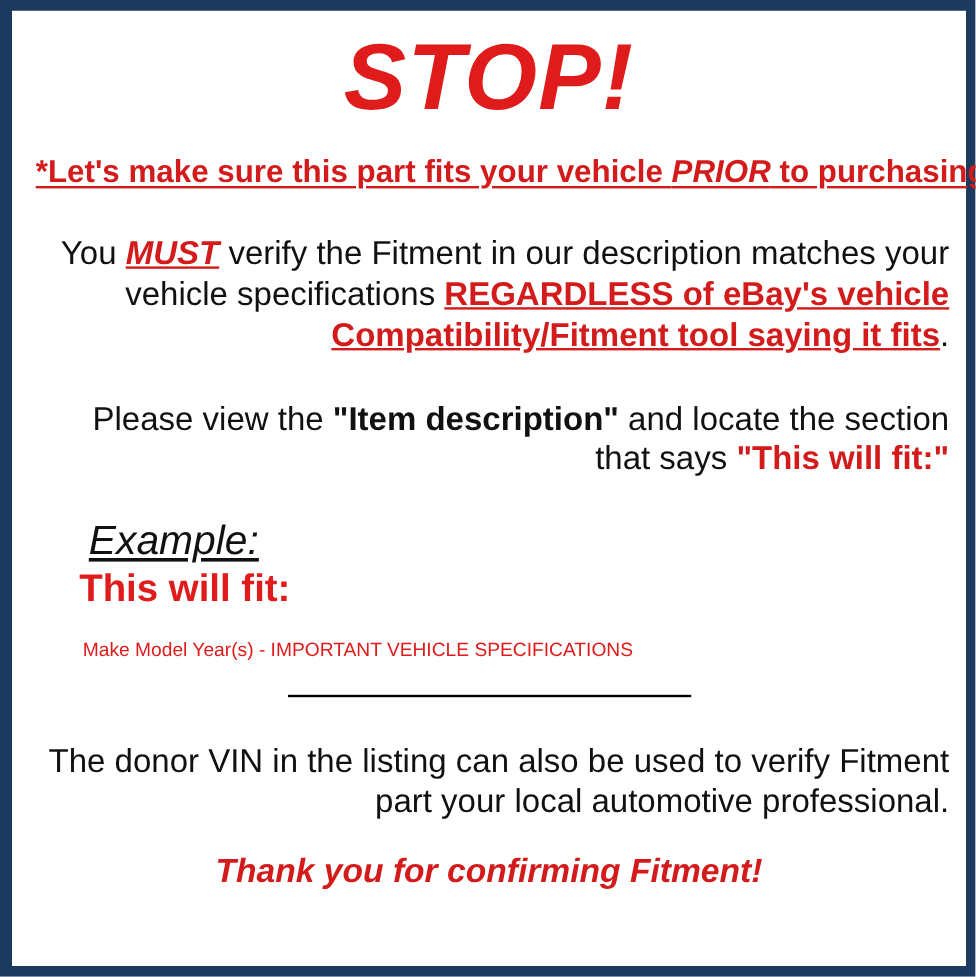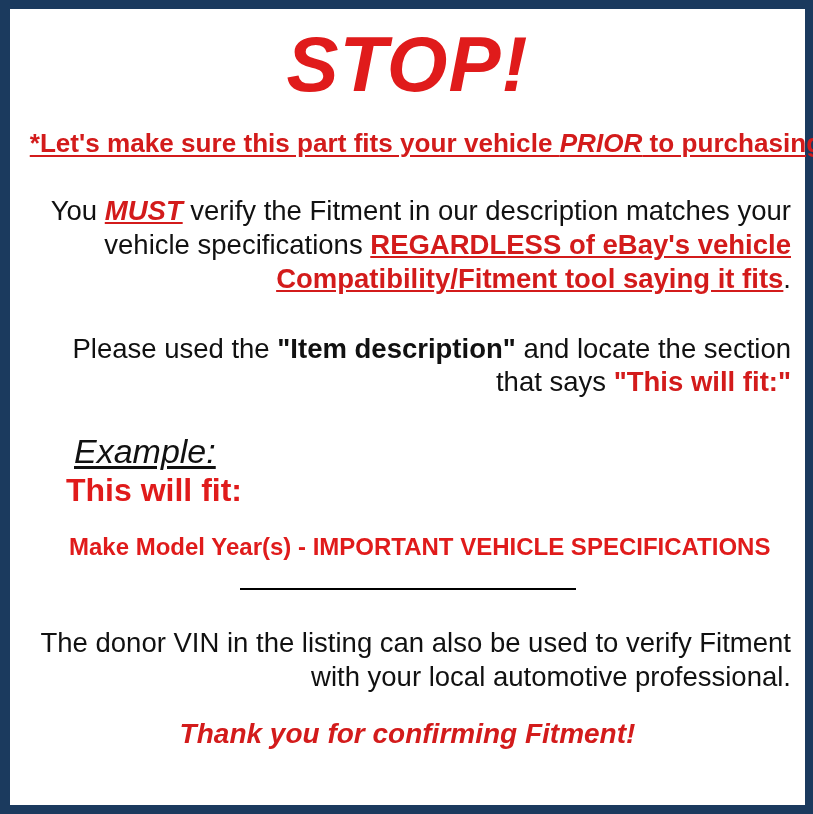--- a/index.html
+++ b/index.html
@@ -113,22 +113,22 @@
     display: inline-block;
   }
   .example-fit {
     font-size: 32px;
     font-weight: bold;
     color: #E01B1B;
     line-height: 1.12;
     margin: 2px 0 0 12px;
   }
   .example-spec {
-    font-size: 24px;
-    font-weight: bold;
+    font-size: 16px;
+    font-weight: normal;
     color: #E01B1B;
     line-height: 1.1;
     margin: 26px 0 0 15px;
     letter-spacing: 0px;
   }
 
   
   .divider-wrap {
     margin-top: 27px;
     text-align: center;
@@ -163,34 +163,34 @@
 
     <div class="subhead">
       <span>*Let's make sure this part fits your vehicle </span><span class="ital">PRIOR</span><span> to purchasing*</span>
     </div>
 
     <p class="para p-must">
       <span>You </span><span class="r-bold-ul-ital">MUST</span><span> verify the Fitment in our description matches your vehicle specifications </span><span class="r-bold-ul">REGARDLESS of eBay's vehicle Compatibility/Fitment tool saying it fits</span><span>.</span>
     </p>
 
     <p class="para p-please">
-      <span>Please used the </span><span class="k-bold">"Item description"</span><span> and locate the section that says </span><span class="r-bold">"This will fit:"</span>
+      <span>Please view the </span><span class="k-bold">"Item description"</span><span> and locate the section that says </span><span class="r-bold">"This will fit:"</span>
     </p>
 
     <div class="example-block">
       <div>
         <span class="example-label">Example:</span>
       </div>
       <div class="example-fit">This will fit:</div>
       <div class="example-spec">Make Model Year(s) - IMPORTANT VEHICLE SPECIFICATIONS</div>
     </div>
 
     <div class="divider-wrap">
       <span class="divider" style="width: 336px; height: 2px; background: rgb(0, 0, 0);"></span>
     </div>
 
 
-    <p class="para p-vin">The donor VIN in the listing can also be used to verify Fitment with your local automotive professional.</p>
+    <p class="para p-vin">The donor VIN in the listing can also be used to verify Fitment part your local automotive professional.</p>
 
     <div class="thanks">Thank you for confirming Fitment!</div>
 
   </div>
 </div>
 
 </body></html>

